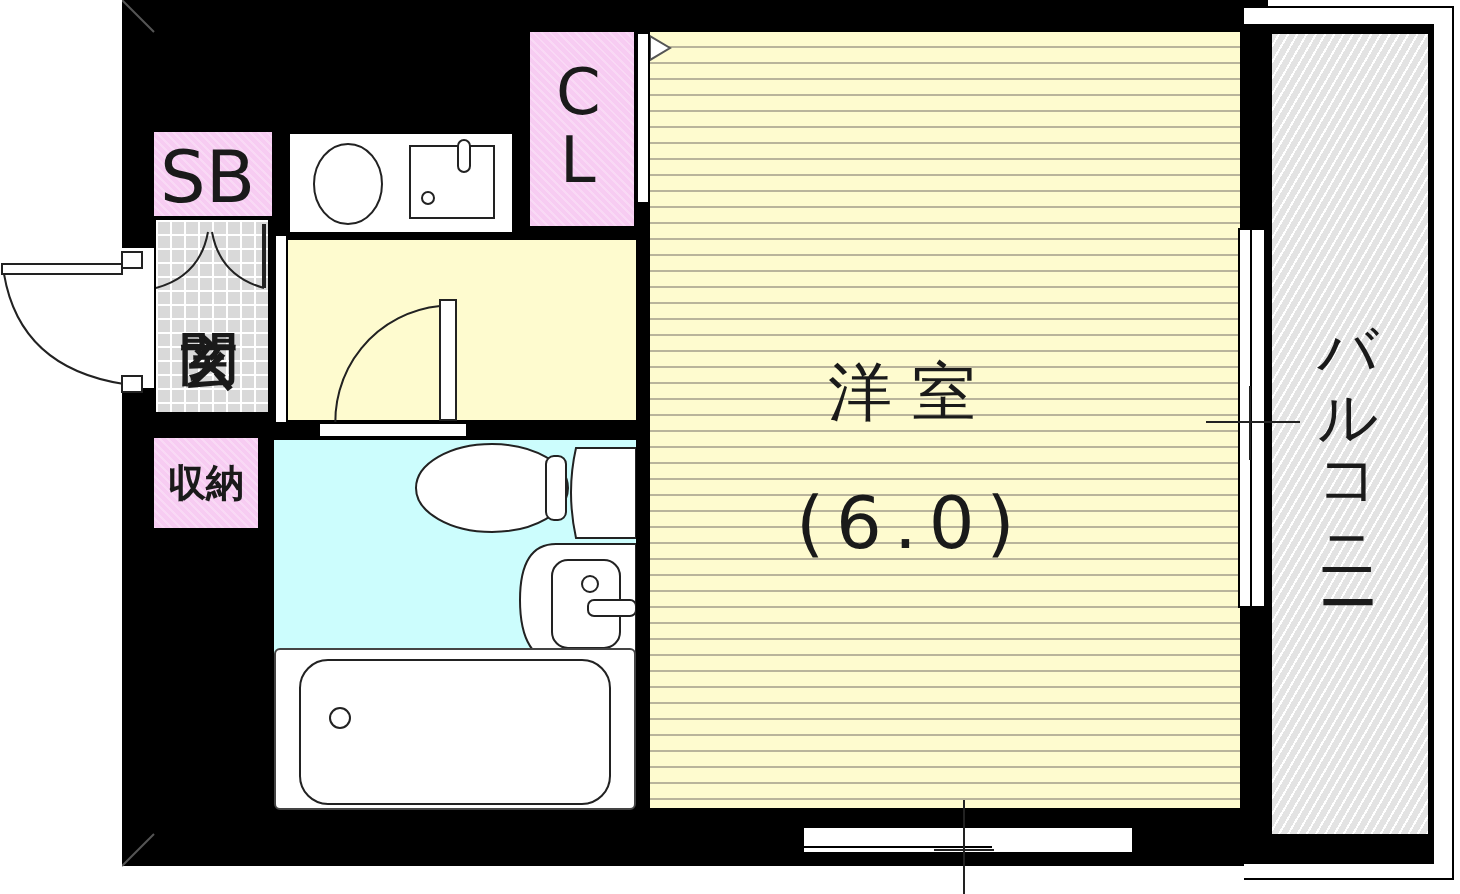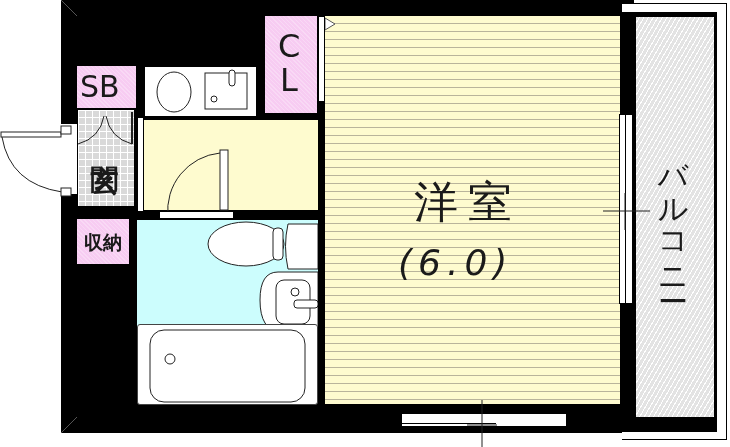--- a/index.html
+++ b/index.html
@@ -24,22 +24,22 @@
   <svg class="abs" style="left:61px; top:0; width:20px; height:20px;">
       <line x1="0" y1="0" x2="16" y2="16" stroke="#555" stroke-width="1"></line>
     </svg>
 
   <div class="abs" style="left:622px; top:3px; width:105px; height:437px; background:#fff; border:1px solid #000; border-left:none; box-sizing:border-box;"></div>
   <div class="abs" style="left:622px; top:12px; width:95px; height:420px; background:#000;"></div>
   <div class="abs balc" style="left:636px; top:17px; width:78px; height:400px;"></div>
   <div class="label" style="left:658px; top:142px; width:30px; font-size:30px; writing-mode:vertical-rl; letter-spacing:2px;">バルコニー</div>
 
   <div class="abs floor-stripes" style="left:325px; top:16px; width:295px; height:388px;"></div>
-  <div class="label" style="left:414px; top:180px; font-size:44px; letter-spacing:10px;">洋室</div>
-  <div class="label" style="left:398px; top:245px; font-size:36px; letter-spacing:6px;font-style:italic;">(6.0)</div>
+  <div class="label" style="left:414px; top:180px; font-size:32px; letter-spacing:10px;">洋室</div>
+  <div class="label" style="left:398px; top:245px; font-size:36px; letter-spacing:6px;">(6.0)</div>
 
   <div class="abs" style="left:318px; top:16px; width:7px; height:86px; background:#fff; border:1px solid #000; box-sizing:border-box;"></div>
   <svg class="abs" style="left:325px; top:16px; width:14px; height:16px;">
       <polygon points="0,2 10,8 0,14" fill="#fff" stroke="#555" stroke-width="1"></polygon>
     </svg>
 
   <div class="abs" style="left:619px; top:114px; width:14px; height:190px; background:#fff; border:1px solid #000; box-sizing:border-box;"></div>
   <div class="abs" style="left:625px; top:114px; width:1px; height:190px; background:#000;"></div>
   <svg class="abs" style="left:600px; top:190px; width:50px; height:40px;">
     <line x1="3" y1="21" x2="50" y2="21" stroke="#222" stroke-width="1"></line>
@@ -98,21 +98,21 @@
   <div class="abs tile" style="left:78px; top:110px; width:56px; height:96px;"></div>
   <div class="label" style="left:90px; top:142px; font-size:28px; writing-mode:vertical-rl; letter-spacing:2px; font-weight:bold;">玄関</div>
 
   <svg class="abs" style="left:76px; top:108px; width:60px; height:40px;">
     <path d="M 2 36 Q 24 30 28 8" fill="none" stroke="#222" stroke-width="1"></path>
     <path d="M 56 36 Q 34 30 30 8" fill="none" stroke="#222" stroke-width="1"></path>
     <line x1="56" y1="4" x2="56" y2="36" stroke="#222" stroke-width="2"></line>
   </svg>
 
   <div class="abs pink" style="left:77px; top:66px; width:59px; height:42px;"></div>
-  <div class="label" style="left:80px; top:72px; font-size:30px;">SB</div>
+  <div class="label" style="left:80px; top:72px; font-size:36px;">SB</div>
 
   <div class="abs pink" style="left:77px; top:219px; width:52px; height:45px;"></div>
   <div class="label" style="left:84px; top:233px; font-size:19px; font-weight:bold;">収納</div>
 
   <div class="abs" style="left:61px; top:124px; width:16px; height:70px; background:#fff;"></div>
   <svg class="abs" style="left:0; top:124px; width:80px; height:76px;">
     <rect x="1" y="8" width="60" height="5" fill="#fff" stroke="#222" stroke-width="1"></rect>
     <path d="M 2 13 Q 10 60 62 68" fill="none" stroke="#222" stroke-width="1"></path>
     <rect x="61" y="2" width="10" height="8" fill="#fff" stroke="#222" stroke-width="1"></rect>
     <rect x="61" y="64" width="10" height="8" fill="#fff" stroke="#222" stroke-width="1"></rect>

